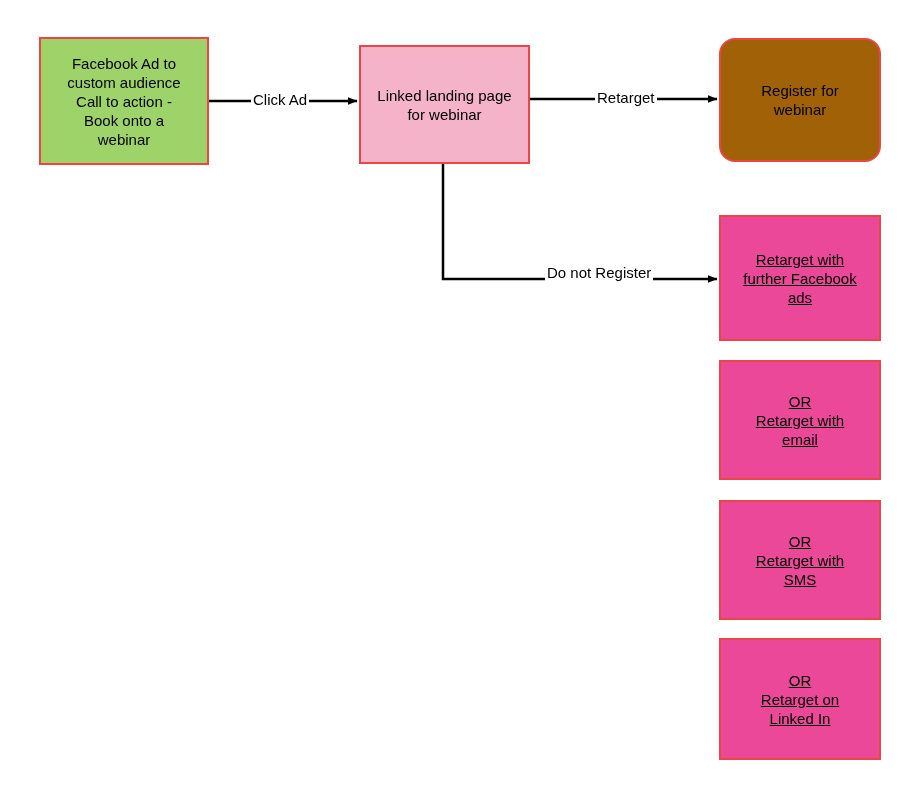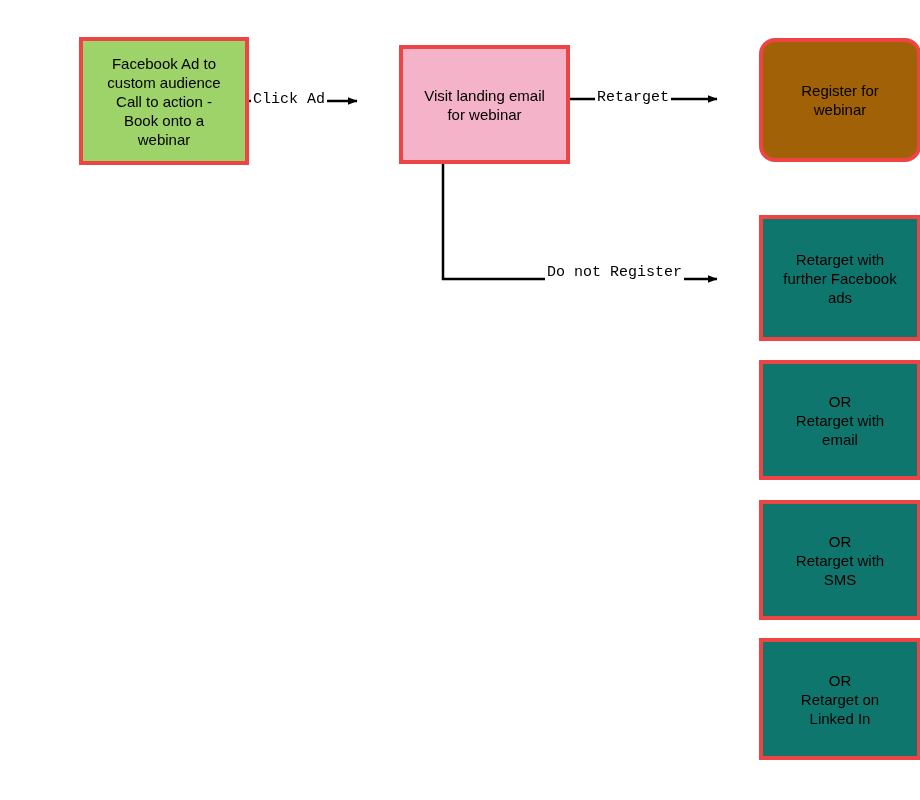--- a/index.html
+++ b/index.html
@@ -26,47 +26,45 @@
     position: absolute;
     left: 0;
     top: 0;
     width: 920px;
     height: 800px;
     pointer-events: none;
   }
   .node {
     position: absolute;
     box-sizing: border-box;
-    border: 4px solid #ef4444;
+    border: 2px solid #ef4444;
     display: flex;
     align-items: center;
     justify-content: center;
     text-align: center;
     color: #000000;
     font-size: 15px;
     line-height: 19px;
     white-space: pre-line;
     padding: 2px 6px;
-    margin-left: 40px;
   }
   .node-green  { background: #9ed36a; }
   .node-pink   { background: #f4b3c9; }
   .node-orange { background: #a16207; border-radius: 16px; }
-  .node-blue   { background: #0f766e; }
+  .node-blue   { background: #ec4899; text-decoration: underline; }
 
   .edge-label {
     position: absolute;
     font-size: 15px;
     line-height: 17px;
     color: #000000;
     background: #ffffff;
     padding: 0 2px;
     white-space: nowrap;
     text-align: center;
-    font-family: Liberation Mono, monospace;
   }
 </style>
 </head>
 <body>
 
 <div id="canvas">
 
   <svg class="edges" width="920" height="800" viewBox="0 0 920 800" xmlns="http://www.w3.org/2000/svg">
     <defs>
       <marker id="arrowhead" markerWidth="10" markerHeight="8" refX="9.5" refY="4" orient="auto" markerUnits="userSpaceOnUse">
@@ -89,21 +87,21 @@
 
   <div class="node node-green" style="left:39px; top:37px; width:170px; height:128px;">
     <span>Facebook Ad to
 custom audience
 Call to action -
 Book onto a
 webinar</span>
   </div>
 
   <div class="node node-pink" style="left:359px; top:45px; width:171px; height:119px;">
-    <span>Visit landing email
+    <span>Linked landing page
 for webinar</span>
   </div>
 
   <div class="node node-orange" style="left:719px; top:38px; width:162px; height:124px;">
     <span>Register for
 webinar</span>
   </div>
 
   <div class="node node-blue" style="left:719px; top:215px; width:162px; height:126px;">
     <span>Retarget with

